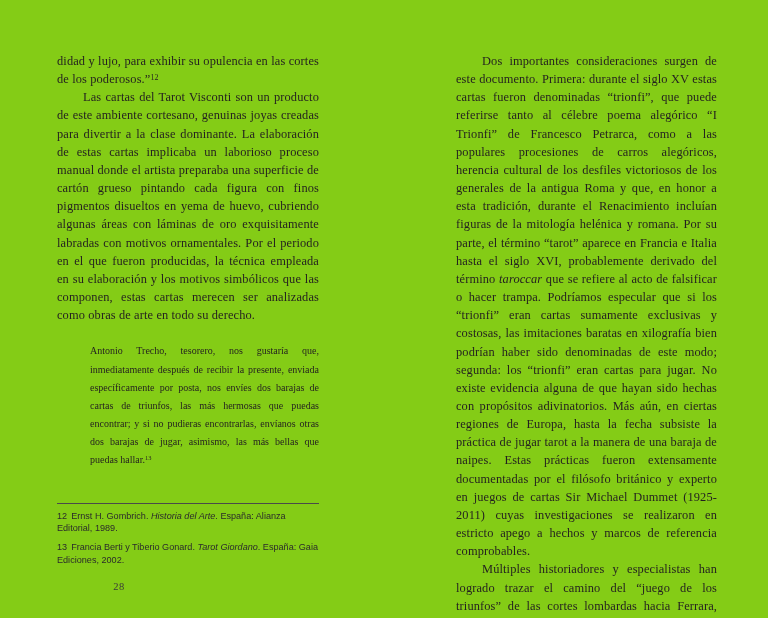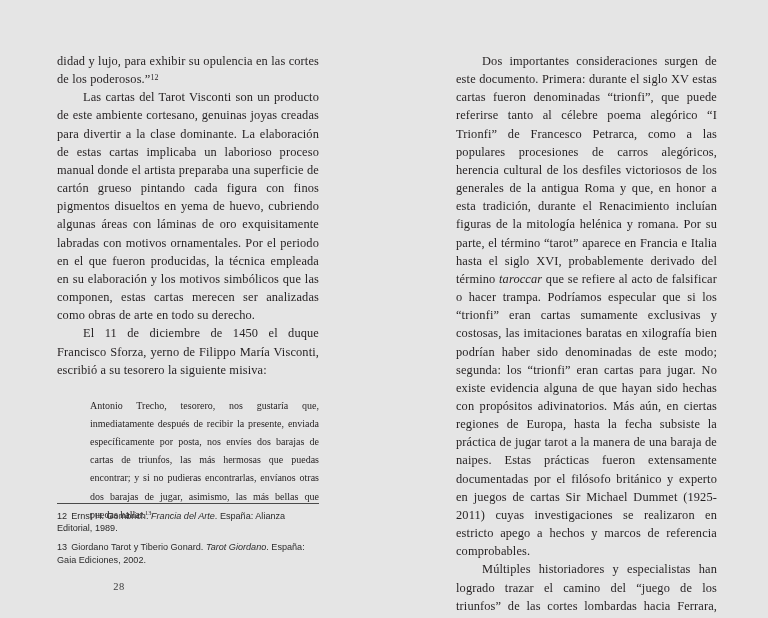--- a/index.html
+++ b/index.html
@@ -17,21 +17,21 @@
   }
   .spread {
     position: absolute;
     inset: 0;
     display: flex;
   }
   .page {
     position: relative;
     width: 384px;
     height: 618px;
-    background: #e5e5e5;
+    background: #84cc16;
     box-sizing: border-box;
   }
   .page-body {
     position: absolute;
     left: 57px;
     top: 52px;
     width: 262px;
   }
   .page-right .page-body {
     left: 72px;
@@ -107,33 +107,32 @@
 
 <div class="spread">
 
   <div class="page page-left">
     <div class="page-body">
 
       <p class="para"><span>didad y lujo, para exhibir su opulencia en las cortes de los poderosos.”</span><sup class="fn">12</sup></p>
 
       <p class="para indent">Las cartas del Tarot Visconti son un producto de este ambiente cortesano, genuinas joyas creadas para divertir a la clase dominante. La elaboración de estas cartas implicaba un laborioso proceso manual donde el artista preparaba una superficie de cartón grueso pintando cada figura con finos pigmentos disueltos en yema de huevo, cubriendo algunas áreas con láminas de oro exquisitamente labradas con motivos ornamentales. Por el periodo en el que fueron producidas, la técnica empleada en su elaboración y los motivos simbólicos que las componen, estas cartas merecen ser analizadas como obras de arte en todo su derecho.</p>
 
-      <p class="para indent">El 11 de diciembre de 1450 el duque Francisco Sforza, yerno de Filippo María Visconti, escribió a su tesorero la siguiente misiva:</p>
 
       <div class="spacer-qtop"></div>
 
       <blockquote class="quote"><span>Antonio Trecho, tesorero, nos gustaría que, inmediatamente después de recibir la presente, enviada específicamente por posta, nos envíes dos barajas de cartas de triunfos, las más hermosas que puedas encontrar; y si no pudieras encontrarlas, envíanos otras dos barajas de jugar, asimismo, las más bellas que puedas hallar.</span><sup class="fn">13</sup></blockquote>
     </div>
 
     <div class="footnotes">
       <div class="fn-rule"></div>
 
-      <p class="footnote"><span class="fn-num">12</span><span>Ernst H. Gombrich.</span> <i>Francia del Arte</i><span>. España: Alianza Editorial, 1989.</span></p>
+      <p class="footnote"><span class="fn-num">12</span><span>Ernst H. Gombrich.</span> <i>Historia del Arte</i><span>. España: Alianza Editorial, 1989.</span></p>
 
-      <p class="footnote"><span class="fn-num">13</span><span>Giordano Tarot y Tiberio Gonard.</span> <i>Tarot Giordano</i><span>. España: Gaia Ediciones, 2002.</span></p>
+      <p class="footnote"><span class="fn-num">13</span><span>Francia Berti y Tiberio Gonard.</span> <i>Tarot Giordano</i><span>. España: Gaia Ediciones, 2002.</span></p>
     </div>
 
     <div class="folio">28</div>
   </div>
 
   <div class="page page-right">
     <div class="page-body">
 
       <p class="para indent"><span>Dos importantes consideraciones surgen de este documento. Primera: durante el siglo XV estas cartas fueron denominadas “trionfi”, que puede referirse tanto al célebre poema alegórico “I Trionfi” de Francesco Petrarca, como a las populares procesiones de carros alegóricos, herencia cultural de los desfiles victoriosos de los generales de la antigua Roma y que, en honor a esta tradición, durante el Renacimiento incluían figuras de la mitología helénica y romana. Por su parte, el término “tarot” aparece en Francia e Italia hasta el siglo XVI, probablemente derivado del término </span><i>taroccar</i><span> que se refiere al acto de falsificar o hacer trampa. Podríamos especular que si los “trionfi” eran cartas sumamente exclusivas y costosas, las imitaciones baratas en xilografía bien podrían haber sido denominadas de este modo; segunda: los “trionfi” eran cartas para jugar. No existe evidencia alguna de que hayan sido hechas con propósitos adivinatorios. Más aún, en ciertas regiones de Europa, hasta la fecha subsiste la práctica de jugar tarot a la manera de una baraja de naipes. Estas prácticas fueron extensamente documentadas por el filósofo británico y experto en juegos de cartas Sir Michael Dummet (1925-2011) cuyas investigaciones se realizaron en estricto apego a hechos y marcos de referencia comprobables.</span></p>
 

